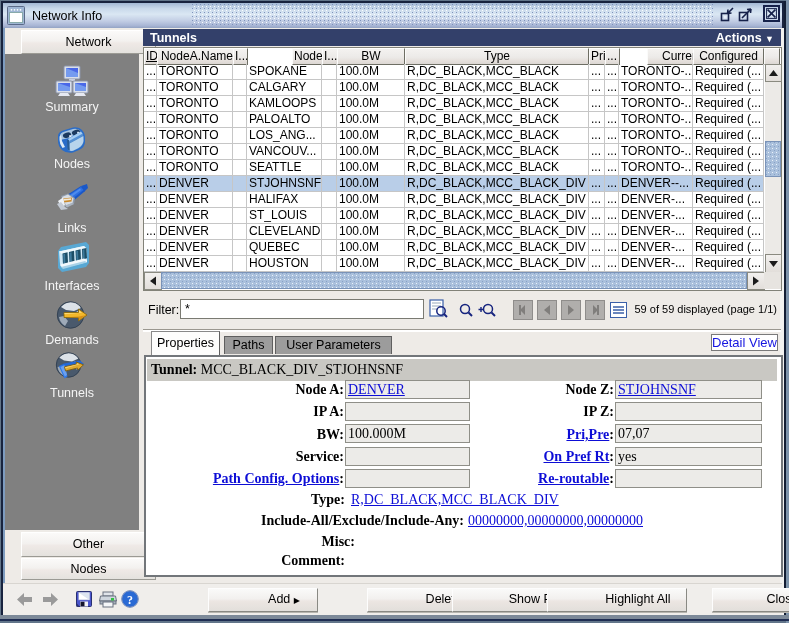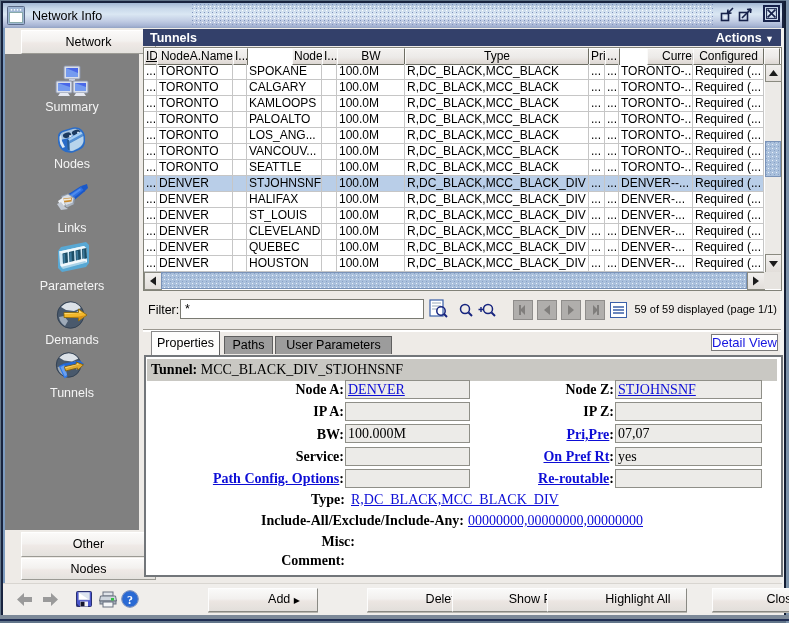--- a/index.html
+++ b/index.html
@@ -191,21 +191,21 @@
  <circle cx="13.5" cy="13" r="12.2" fill="none" stroke="#2e3c4c" stroke-width="0.8"></circle>
  <path d="M4 14 L9 11.5 L25 8.5 L29 12 L14 16.5 L10 18 Z" fill="#2268d8"></path>
  <path d="M4 14.5 L9 12.5 L12.5 24.5 L9.5 26.5 Z" fill="#2e78e8"></path>
  <path d="M5.5 15 L9.5 13.3 L12 23 L9.8 24.5 Z" fill="#6aa0f0"></path>
  <path d="M9.5 14.8 L21.5 12 L21.2 10 L28.5 12.8 L23 18 L22.5 16 L10.5 19 Z" fill="#e0aa30" stroke="#7a5c14" stroke-width="0.9"></path>
  <path d="M10 15.3 L21.8 12.6 L21.7 11 L24.5 12.2 L10.3 16.5 Z" fill="#f2d070"></path>
     </svg></div>
 <div class="abs sidelabel" style="top:100px;">Summary</div>
 <div class="abs sidelabel" style="top:157px;">Nodes</div>
 <div class="abs sidelabel" style="top:221px;">Links</div>
-<div class="abs sidelabel" style="top:279px;">Parameters</div>
+<div class="abs sidelabel" style="top:279px;">Interfaces</div>
 <div class="abs sidelabel" style="top:333px;">Demands</div>
 <div class="abs sidelabel" style="top:386px;">Tunnels</div>
 <div class="abs btn3d" style="left:5px;top:532px;width:133px;height:23px;font-size:12.5px;line-height:23px;">Other</div>
 <div class="abs btn3d" style="left:5px;top:558px;width:133px;height:20px;font-size:12.5px;line-height:20px;">Nodes</div>
 
 <div class="abs" id="tunnelbar">
     <span style="position:absolute;left:7px;top:2px;">Tunnels</span>
 <span style="position:absolute;right:7px;top:2px;">Actions <span style="font-size:9px;">▼</span></span>
   </div>
 

